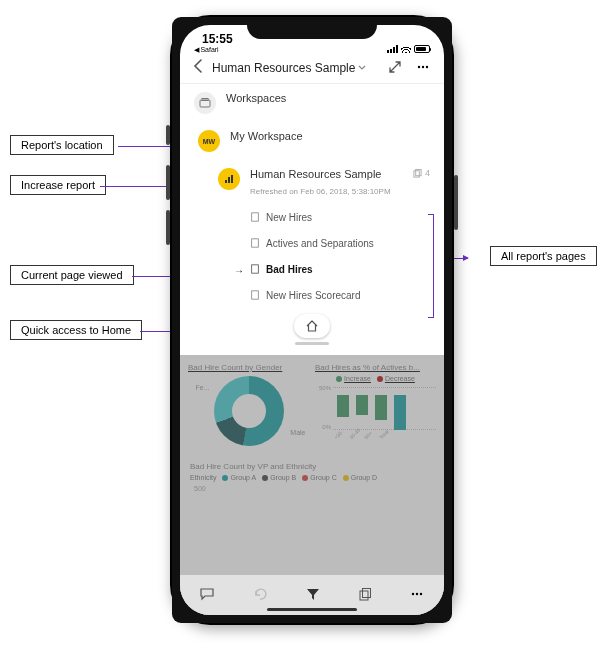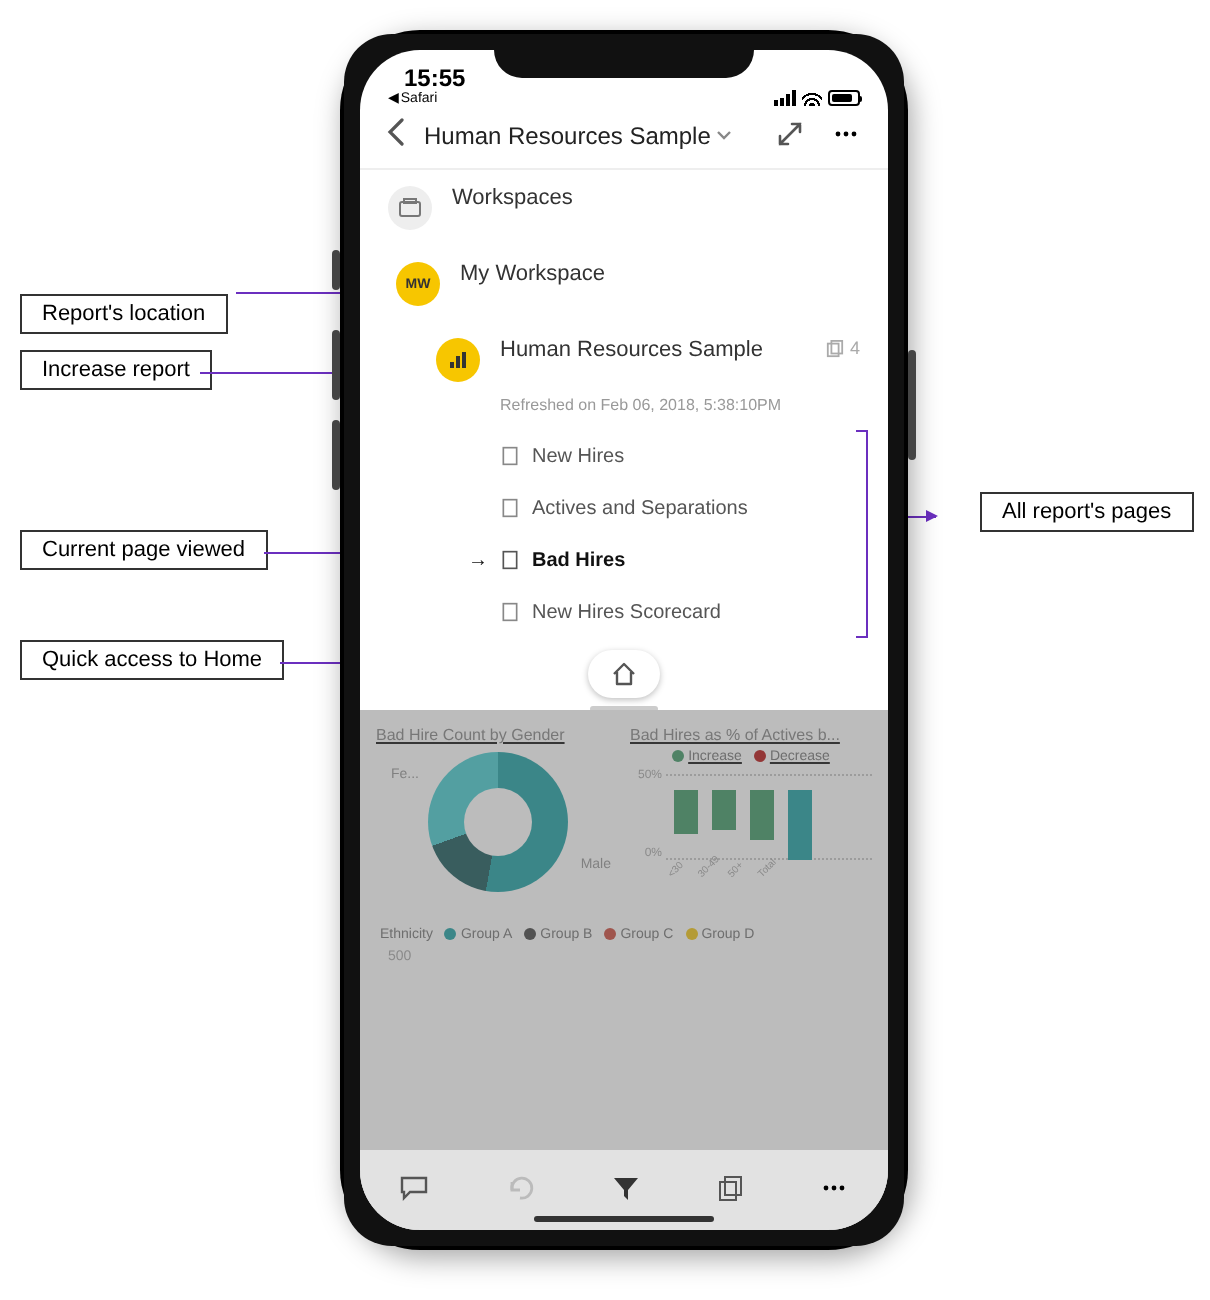--- a/index.html
+++ b/index.html
@@ -18,21 +18,21 @@
     top: 15px;
     width: 284px;
     height: 610px;
     border-radius: 40px;
     background: #000;
     padding: 2px;
     box-shadow: 2px 4px 14px rgba(0,0,0,.35);
   }
   .phone-inner {
     width: 100%; height: 100%;
-    border-radius: 24px;
+    border-radius: 9px;
     background: #111;
     padding: 8px;
     position: relative;
   }
   .screen {
     width: 100%; height: 100%;
     border-radius: 30px;
     background: #fff;
     overflow: hidden;
     position: relative;
@@ -98,21 +98,21 @@
   .nav-row {
     display:flex; align-items:flex-start;
     padding: 8px 14px 8px 14px;
     gap:10px;
     font-size: 11px;
     color:#333;
   }
   .nav-row.indent1 { padding-left: 18px; }
   .nav-row.indent2 { padding-left: 38px; }
   .nav-row .title { font-weight:500; }
-  .nav-row .sub { font-size: 8px; color:#999; margin-top:17px;}
+  .nav-row .sub { font-size: 8px; color:#999; margin-top:7px;}
   .nav-text { display:flex; flex-direction:column; flex:1;}
   .nav-right { display:flex; align-items:center; gap:3px; font-size:9px; color:#aaa;}
   .circle { width:22px; height:22px; border-radius:50%; display:inline-flex; align-items:center; justify-content:center; font-size:9px; font-weight:600; flex-shrink:0;}
   .c-grey { background:#eee; color:#666;}
   .c-yellow{ background:#f7c600; color:#333;}
   .mini-icon { width:10px; height:10px; display:inline-flex; align-items:center; justify-content:center;}
   .mini-icon svg{ width:100%; height:100%; }
   .page-row { display:flex; align-items:center; gap:6px; padding-left:54px; height:26px; font-size:10px; color:#555;}
   .page-row.current { font-weight:600; color:#111;}
   .page-row .arr { width:10px; visibility:hidden; font-size:10px;}
@@ -229,21 +229,21 @@
     content:"";
     position:absolute; right:-1px; top:-4px;
     border-left:6px solid #6b2fbf;
     border-top:3.5px solid transparent;
     border-bottom:3.5px solid transparent;
   }
 </style>
 </head>
 <body>
 
-<div class="callout" style="left:10px; top:147px;">Report's location</div>
+<div class="callout" style="left:10px; top:135px;">Report's location</div>
 <div class="leader" style="left:118px; top:146px; width:75px;"></div>
 
 <div class="callout" style="left:10px; top:175px;">Increase report</div>
 <div class="leader" style="left:100px; top:186px; width:118px;"></div>
 
 <div class="callout" style="left:10px; top:265px;">Current page viewed</div>
 <div class="leader" style="left:132px; top:276px; width:96px;"></div>
 
 <div class="callout" style="left:10px; top:320px;">Quick access to Home</div>
 <div class="leader" style="left:140px; top:331px; width:155px;"></div>
@@ -429,20 +429,21 @@
                 <span>&lt;30</span>
                 <span>30-49</span>
                 <span>50+</span>
                 <span>Total</span>
               </div>
             </div>
           </div>
         </div>
 
         <div class="lower-chart">
+          <div class="chart-title">Bad Hire Count by VP and Ethnicity</div>
           <div class="ethn-legend">
             <span>Ethnicity</span>
             <span><span class="dot" style="background:#0a9396"></span><span>Group A</span></span>
             <span><span class="dot" style="background:#333"></span><span>Group B</span></span>
             <span><span class="dot" style="background:#c0392b"></span><span>Group C</span></span>
             <span><span class="dot" style="background:#e6b800"></span><span>Group D</span></span>
           </div>
           <div class="y500">500</div>
         </div>
 

